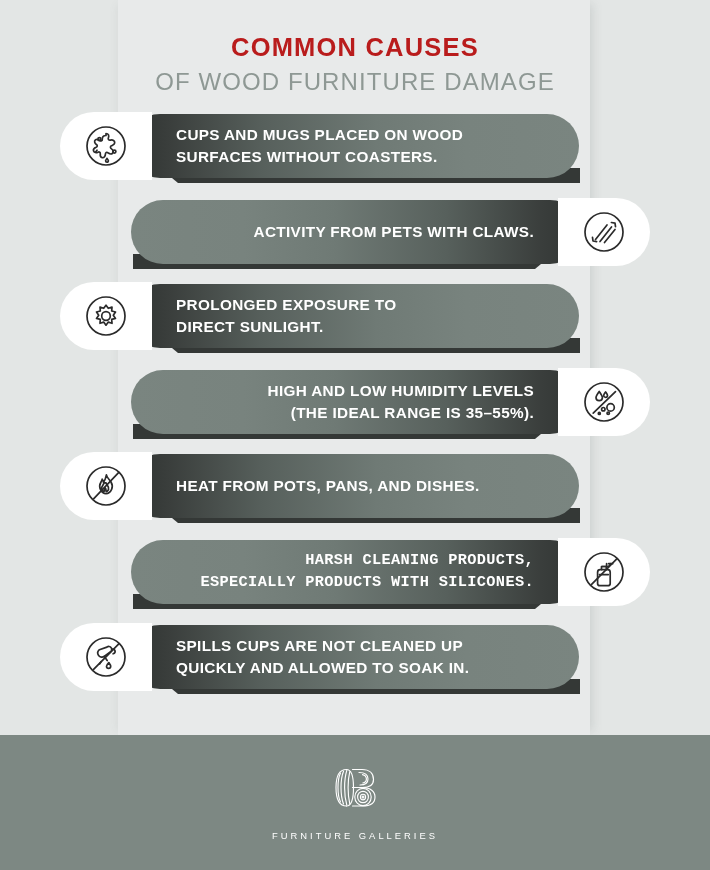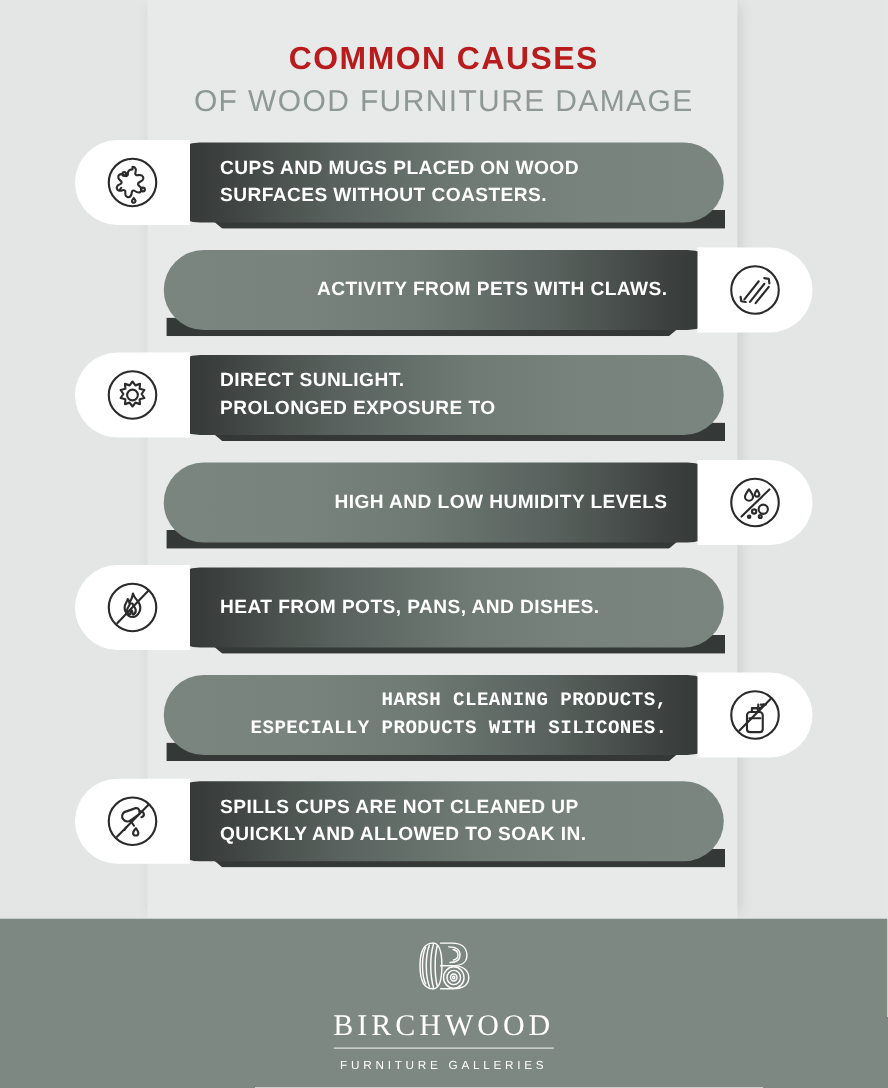--- a/index.html
+++ b/index.html
@@ -227,39 +227,40 @@
             <path d="M33.4 16.5l3.6.6.5 3.6"></path>
             <path d="M18.6 35.6l-3.6-.6-.5-3.6"></path>
           </svg>
         </span>
       </div>
     </div>
     <div class="row left" style="top: 282px;">
       <div class="bar-shadow" style="top: 56px;"></div>
       <div class="bar" style="top: 2px;">
         <div class="bar-text">
+          <div>PROLONGED EXPOSURE TO</div>
           <div>DIRECT SUNLIGHT.</div>
-          <div>PROLONGED EXPOSURE TO</div>
         </div>
       </div>
       <div class="badge" style="top: 0px;">
         <span>
           <svg width="52" height="52" viewBox="0 0 52 52" fill="none" stroke="#2b2b2b" stroke-width="1.7" stroke-linecap="round" stroke-linejoin="round">
             <circle cx="26" cy="26" r="19"></circle>
             <path d="M26 15.2l2.3 3.1 3.7-1.2-.3 3.9 3.8 1-2.2 3.2 2.2 3.2-3.8 1 .3 3.9-3.7-1.2-2.3 3.1-2.3-3.1-3.7 1.2.3-3.9-3.8-1 2.2-3.2-2.2-3.2 3.8-1-.3-3.9 3.7 1.2z"></path>
             <circle cx="26" cy="26" r="4.3"></circle>
           </svg>
         </span>
       </div>
     </div>
     <div class="row right" style="top: 368px;">
       <div class="bar-shadow" style="top: 56px;"></div>
       <div class="bar" style="top: 2px;">
         <div class="bar-text">
           <div>HIGH AND LOW HUMIDITY LEVELS</div>
+          <div>(THE IDEAL RANGE IS 35–55%).</div>
         </div>
       </div>
       <div class="badge" style="top: 0px;">
         <span>
           <svg width="52" height="52" viewBox="0 0 52 52" fill="none" stroke="#2b2b2b" stroke-width="1.7" stroke-linecap="round" stroke-linejoin="round">
             <circle cx="26" cy="26" r="19"></circle>
             <path d="M37.5 15.6L15.2 37.2"></path>
             <path d="M21.2 15.4c1.9 2.6 3.2 4.4 3.2 6a3.2 3.2 0 0 1-6.4 0c0-1.6 1.3-3.4 3.2-6z"></path>
             <path d="M27.6 15.9c1.1 1.6 1.9 2.6 1.9 3.5a1.9 1.9 0 0 1-3.8 0c0-.9.8-1.9 1.9-3.5z"></path>
             <circle cx="32.6" cy="31.4" r="3.7"></circle>
@@ -352,15 +353,14 @@
         <path d="M30.5 10.6 C33.4 11.2 34.4 13 34.4 15 C34.4 17 33.2 18.5 30.8 19"></path>
 
         <path d="M20.5 23.5 L30.5 23.5 C38.5 23.5 43 27.5 43 33 C43 38.8 38.3 42 30.5 42 L20.5 42"></path>
         <ellipse cx="31" cy="33" rx="8.2" ry="8.6"></ellipse>
         <ellipse cx="31" cy="33" rx="5.4" ry="5.7"></ellipse>
         <ellipse cx="31" cy="33" rx="2.6" ry="2.8"></ellipse>
         <ellipse cx="31" cy="33" rx="0.9" ry="1"></ellipse>
       </g>
     </svg>
   </div>
-  <div class="logo-word">BIRCHWOOD</div>
   <div class="logo-tag">FURNITURE GALLERIES</div>
 </div>
 
 </body></html>

